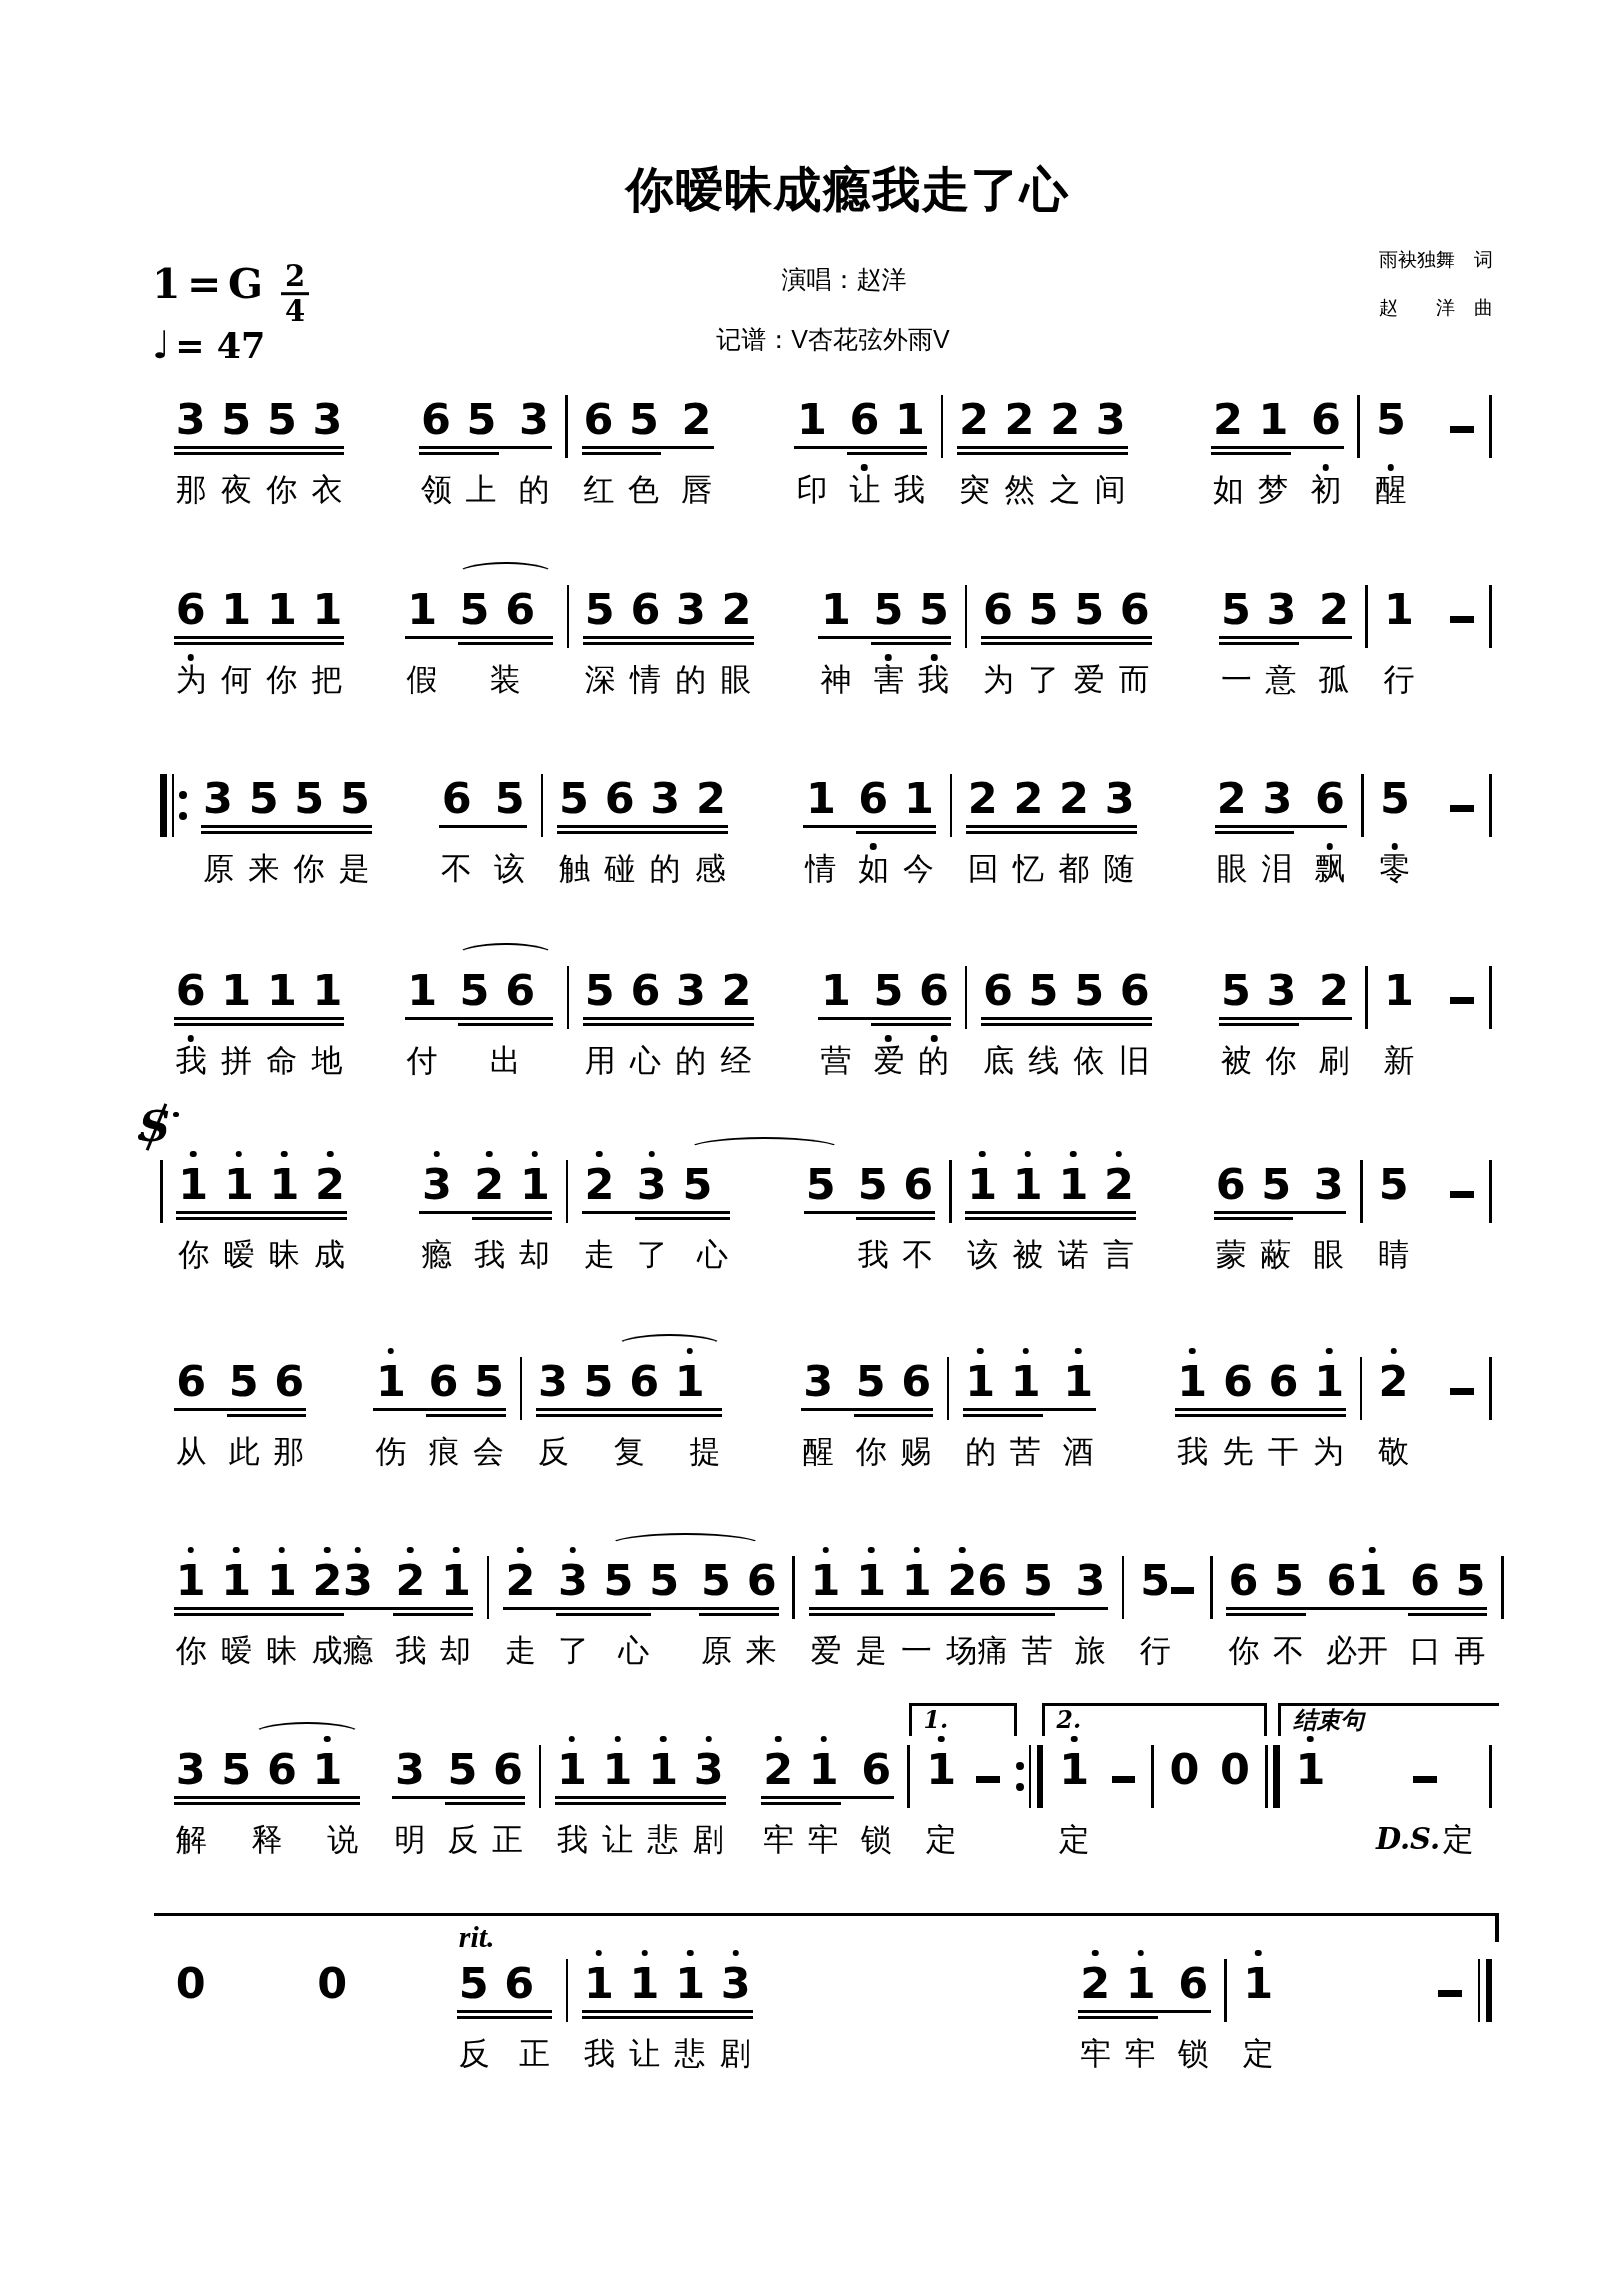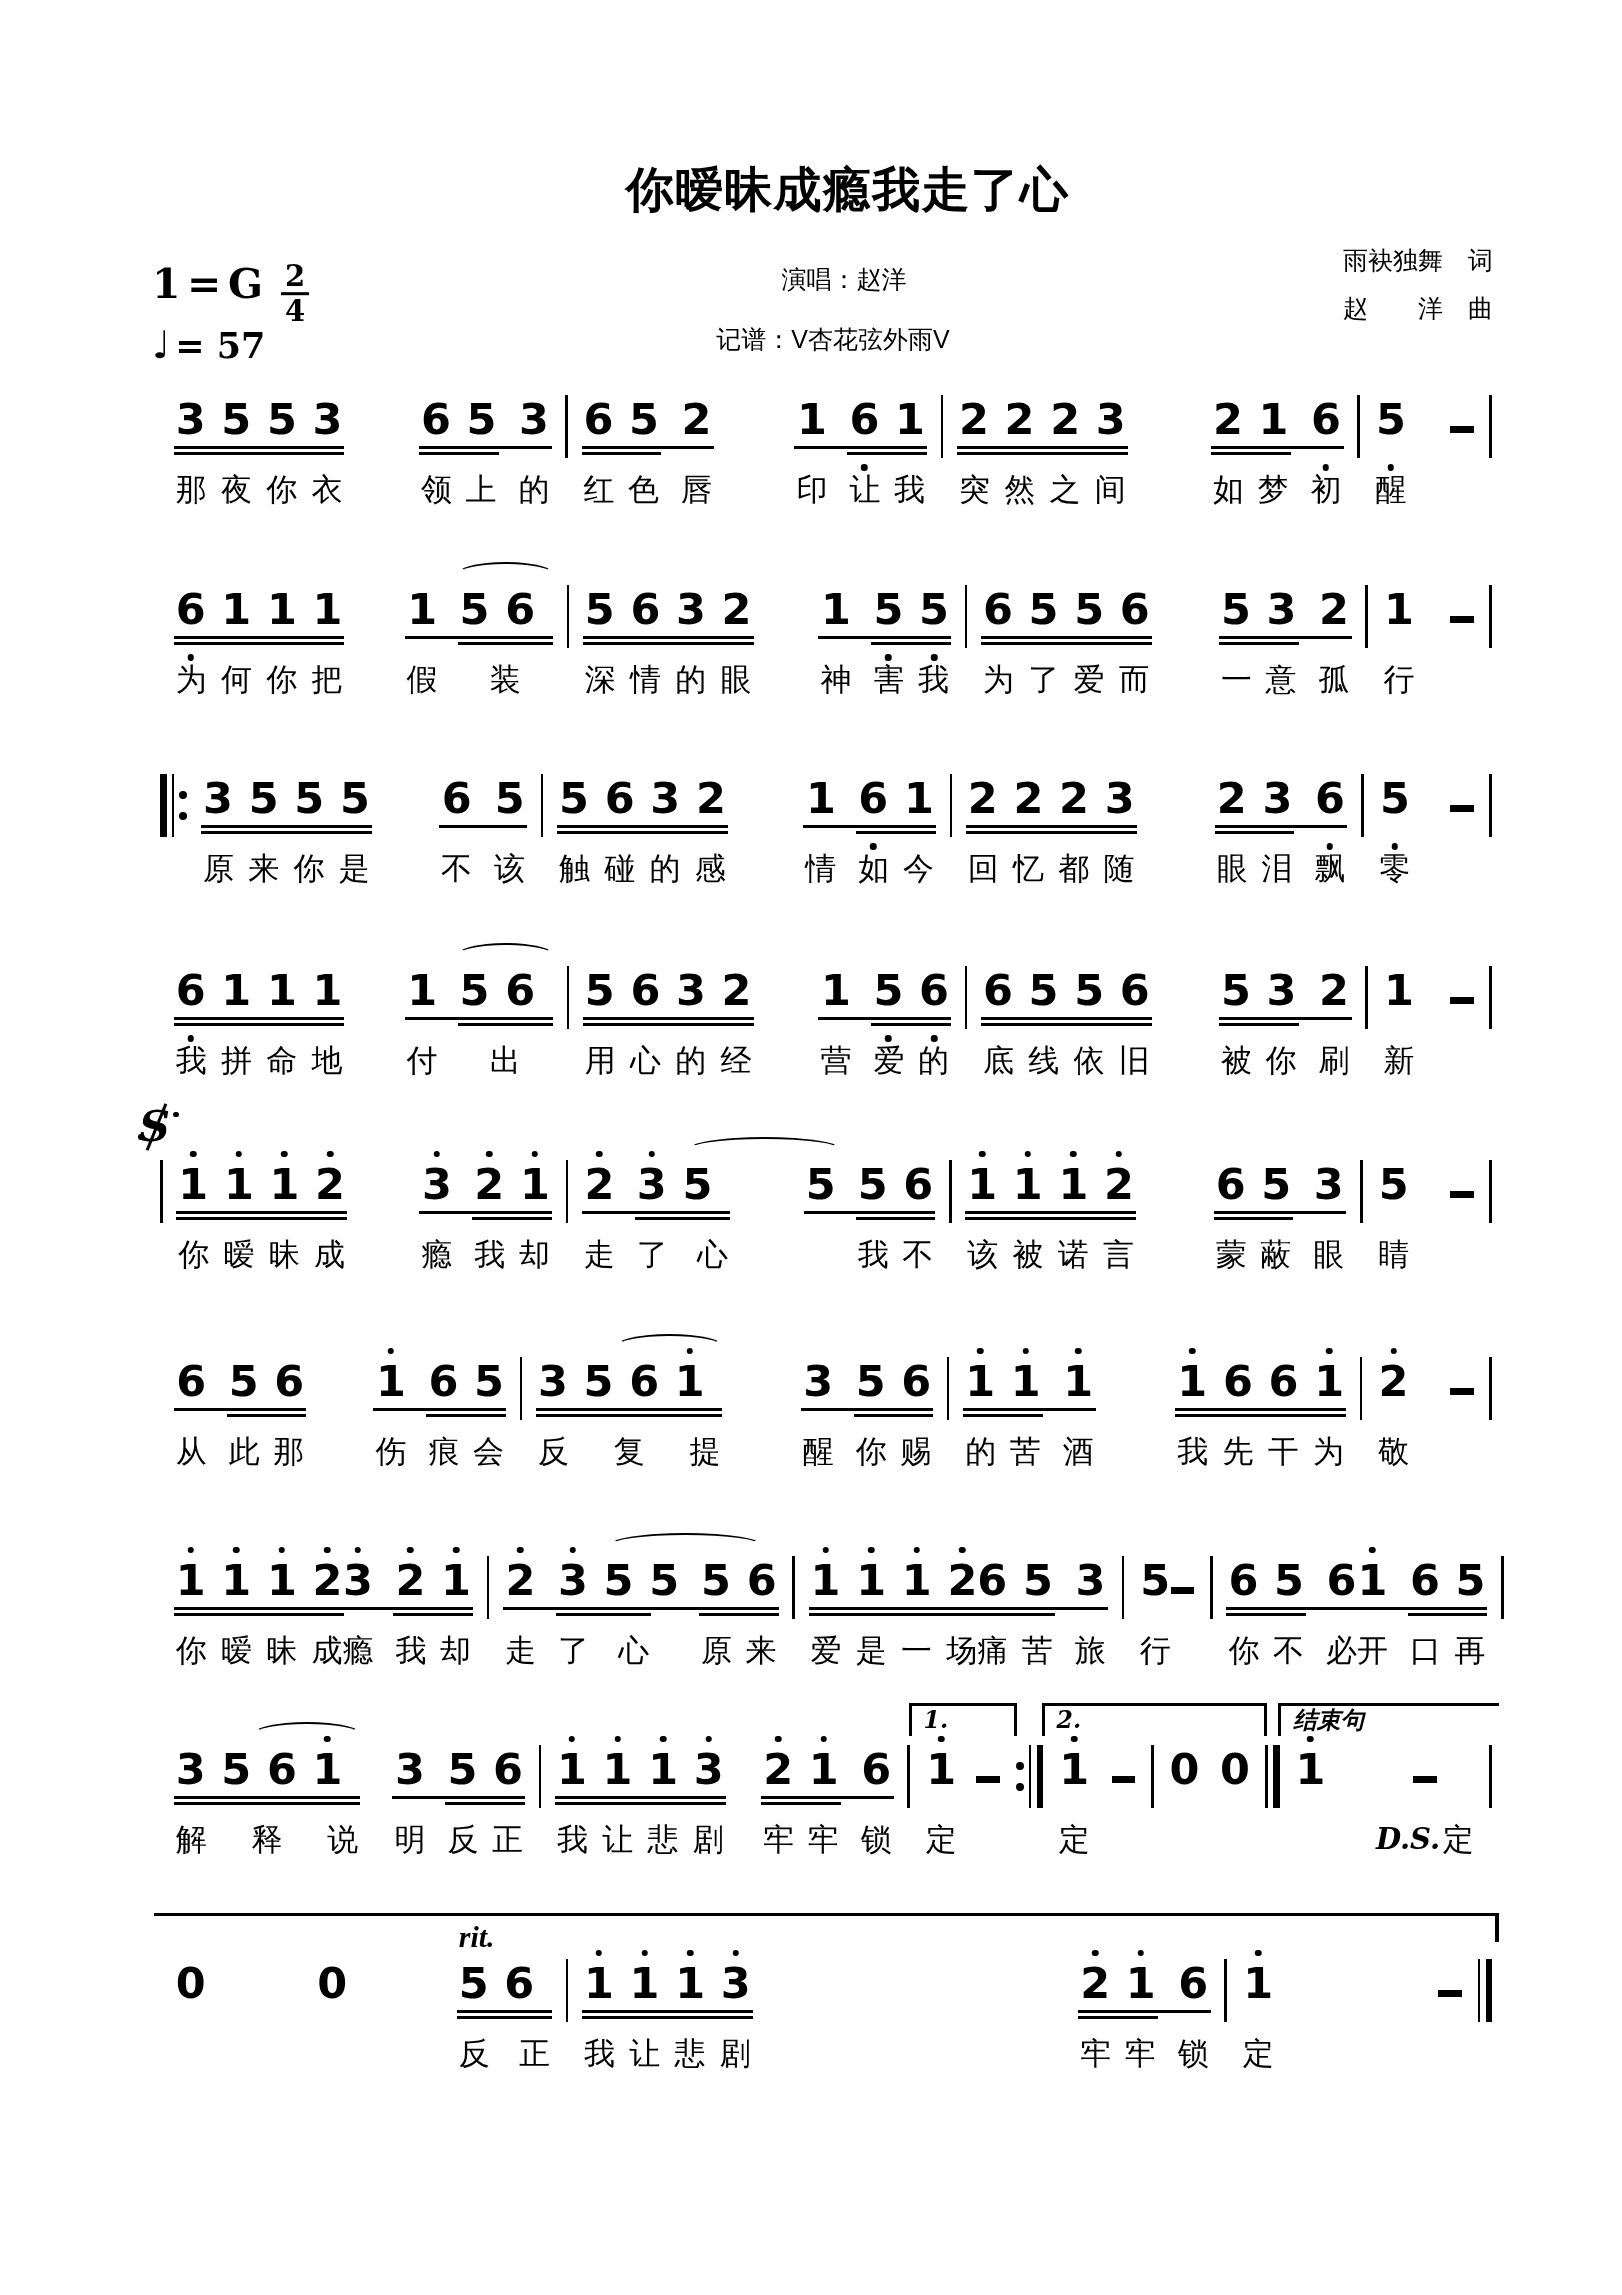--- a/index.html
+++ b/index.html
@@ -16,21 +16,21 @@
   .keyrow{display:flex;align-items:center;font-family:"DejaVu Serif",serif;font-weight:bold;font-size:41px;line-height:41px;}
   .keyrow .eq{margin:0 6.5px;}
   .frac{display:inline-flex;flex-direction:column;align-items:center;margin-left:18.3px;transform:translateY(9.2px);
         font-size:29px;line-height:29px;font-family:"DejaVu Serif",serif;font-weight:bold;}
   .frac .num{border-bottom:3.3px solid #000;padding:0 3.9px 1.3px 3.9px;}
   .frac .den{padding-top:1.3px;}
   .temporow{display:flex;align-items:center;margin-top:6.5px;font-family:"DejaVu Serif",serif;font-weight:bold;font-size:35px;}
   .temporow .notehead{font-family:"DejaVu Sans",sans-serif;font-size:38px;margin-right:5.2px;}
   .performer{position:absolute;top:263px;left:844px;transform:translateX(-50%);font-size:25px;}
   .notation-credit{position:absolute;top:323px;left:833px;transform:translateX(-50%);font-size:25px;}
-  .credits{position:absolute;top:236px;right:130px;text-align:right;font-size:25px;line-height:48px;}
+  .credits{position:absolute;top:236px;right:130px;text-align:right;font-size:19px;line-height:48px;}
   
   .sys{position:absolute;left:160px;width:1332px;display:flex;align-items:flex-start;}
   .measure{position:relative;display:flex;justify-content:space-between;align-items:flex-start;padding:0 15.7px;min-height:79px;}
   .beat{position:relative;display:flex;align-items:flex-start;}
   .beat.b1::before{content:'';position:absolute;left:-2px;right:-2px;top:50px;height:3.3px;background:#000;}
   .unit{position:relative;display:flex;flex-direction:column;align-items:center;margin-right:22px;}
   .unit:last-child{margin-right:0;}
   .grp{position:relative;height:46px;display:flex;align-items:flex-end;
        font-family:"DejaVu Sans",sans-serif;font-weight:bold;font-size:43px;line-height:46px;}
   .grp.u2::after{content:'';position:absolute;left:-2px;right:-2px;top:56px;height:3.3px;background:#000;}
@@ -87,21 +87,21 @@
     <span>1</span>
     <span class="eq">=</span>
     <span>G</span>
     <span class="frac">
       <span class="num">2</span>
       <span class="den">4</span>
     </span>
   </div>
   <div class="temporow">
     <span class="notehead">♩</span>
-    <span>= 57</span>
+    <span>= 47</span>
   </div>
 </div>
 
 <div class="performer">演唱：赵洋</div>
 <div class="notation-credit">记谱：V杏花弦外雨V</div>
 
 <div class="credits">
   <div>雨袂独舞　词</div>
   <div>赵　　洋　曲</div>
 </div>

